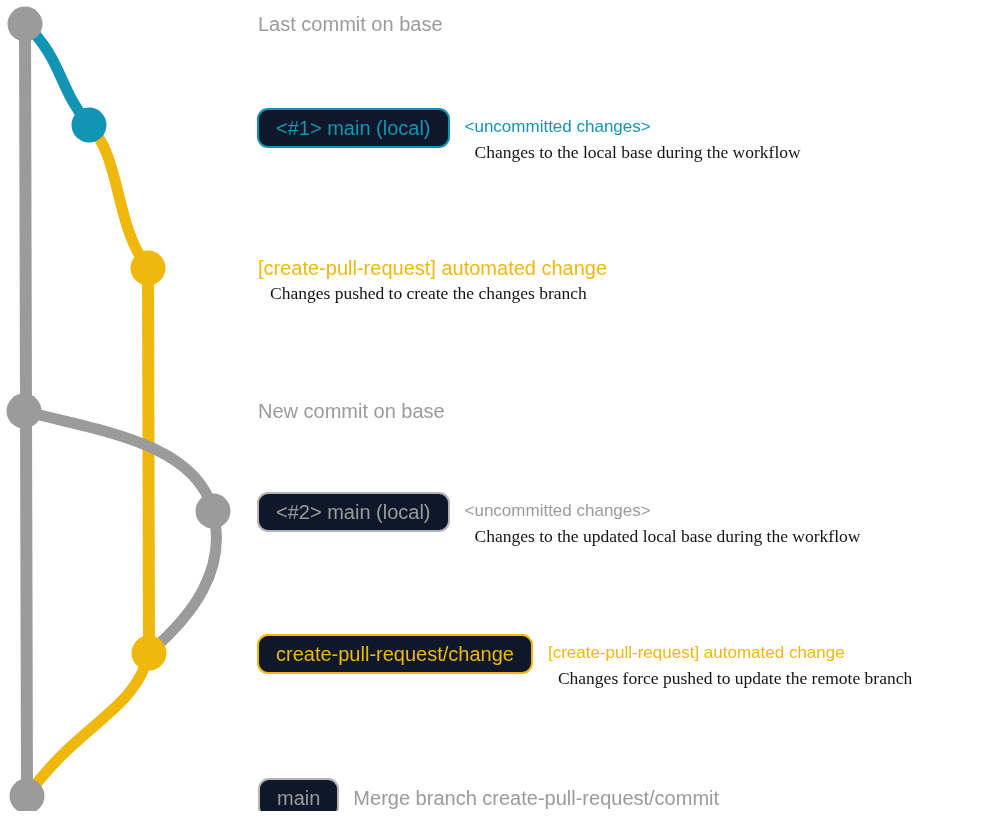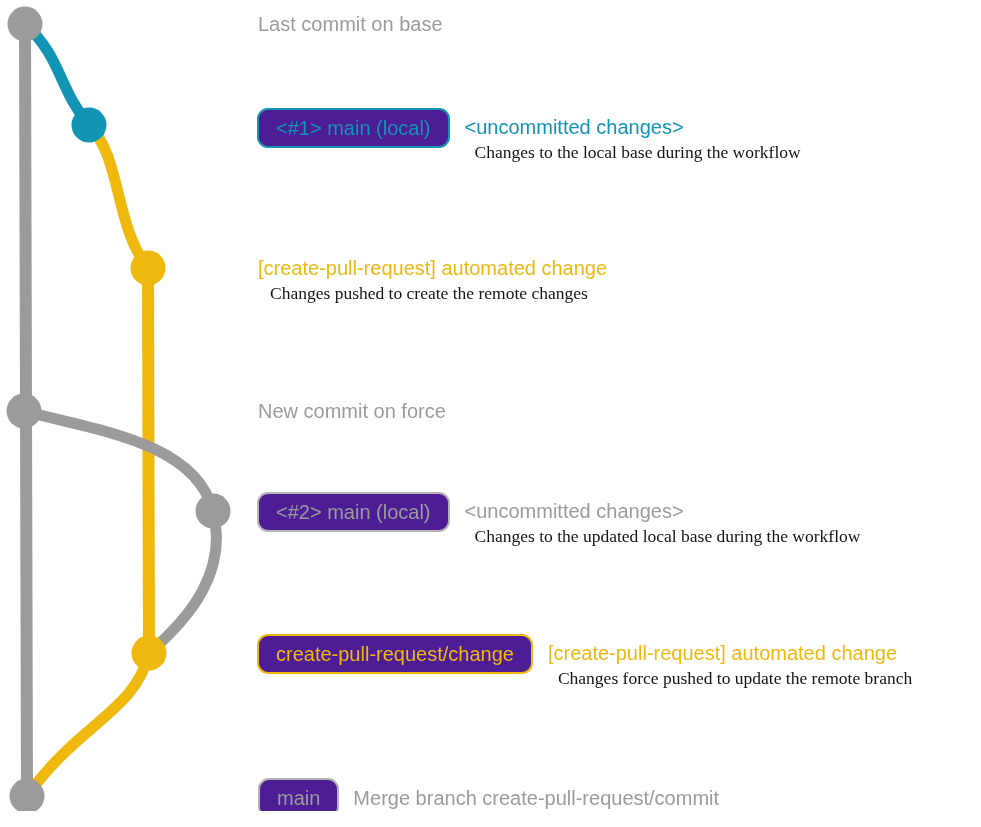--- a/index.html
+++ b/index.html
@@ -27,28 +27,28 @@
   .badge {
     display: inline-block;
     box-sizing: border-box;
     border: 2px solid;
     border-radius: 11px;
     padding: 6px 17px;
     font-size: 20px;
     line-height: 24px;
     height: 40px;
     white-space: nowrap;
-    background: #4c1d95;
+    background: #0f172a;
   }
   .badge.b-blue   { border-color: var(--blue, #1295b4);   color: var(--blue, #1295b4); }
   .badge.b-gray   { border-color: var(--gray_border, #b4b4b4); color: var(--gray, #9b9b9b); }
   .badge.b-yellow { border-color: var(--yellow, #efb80d); color: var(--yellow, #efb80d); }
 
   .side-col { margin-left: 15px; margin-top: 7px; }
-  .status-line { font-size: 20px; line-height: 24px; white-space: nowrap; }
+  .status-line { font-size: 17px; line-height: 24px; white-space: nowrap; }
   .desc {
     font-family: "Liberation Serif", serif;
     font-size: 17.5px;
     line-height: 20px;
     color: var(--description, #141414);
     white-space: nowrap;
     margin-top: 3px;
     padding-left: 10px;
   }
   .desc.flush { padding-left: 12px; }
@@ -91,25 +91,25 @@
   <div class="row" style="left:257px; top:108px;">
     <div class="badge b-blue">&lt;#1&gt; main (local)</div>
     <div class="side-col">
       <div class="status-line c-blue">&lt;uncommitted changes&gt;</div>
       <div class="desc">Changes to the local base during the workflow</div>
     </div>
   </div>
 
   <div class="row" style="left:258px; top:257px; flex-direction:column;">
     <div class="label c-yellow">[create-pull-request] automated change</div>
-    <div class="desc flush">Changes pushed to create the remote changes</div>
+    <div class="desc flush">Changes pushed to create the changes branch</div>
   </div>
 
   <div class="row" style="left:258px; top:400px;">
-    <div class="label c-gray">New commit on force</div>
+    <div class="label c-gray">New commit on base</div>
   </div>
 
   <div class="row" style="left:257px; top:492px;">
     <div class="badge b-gray">&lt;#2&gt; main (local)</div>
     <div class="side-col">
       <div class="status-line c-gray">&lt;uncommitted changes&gt;</div>
       <div class="desc">Changes to the updated local base during the workflow</div>
     </div>
   </div>
 

